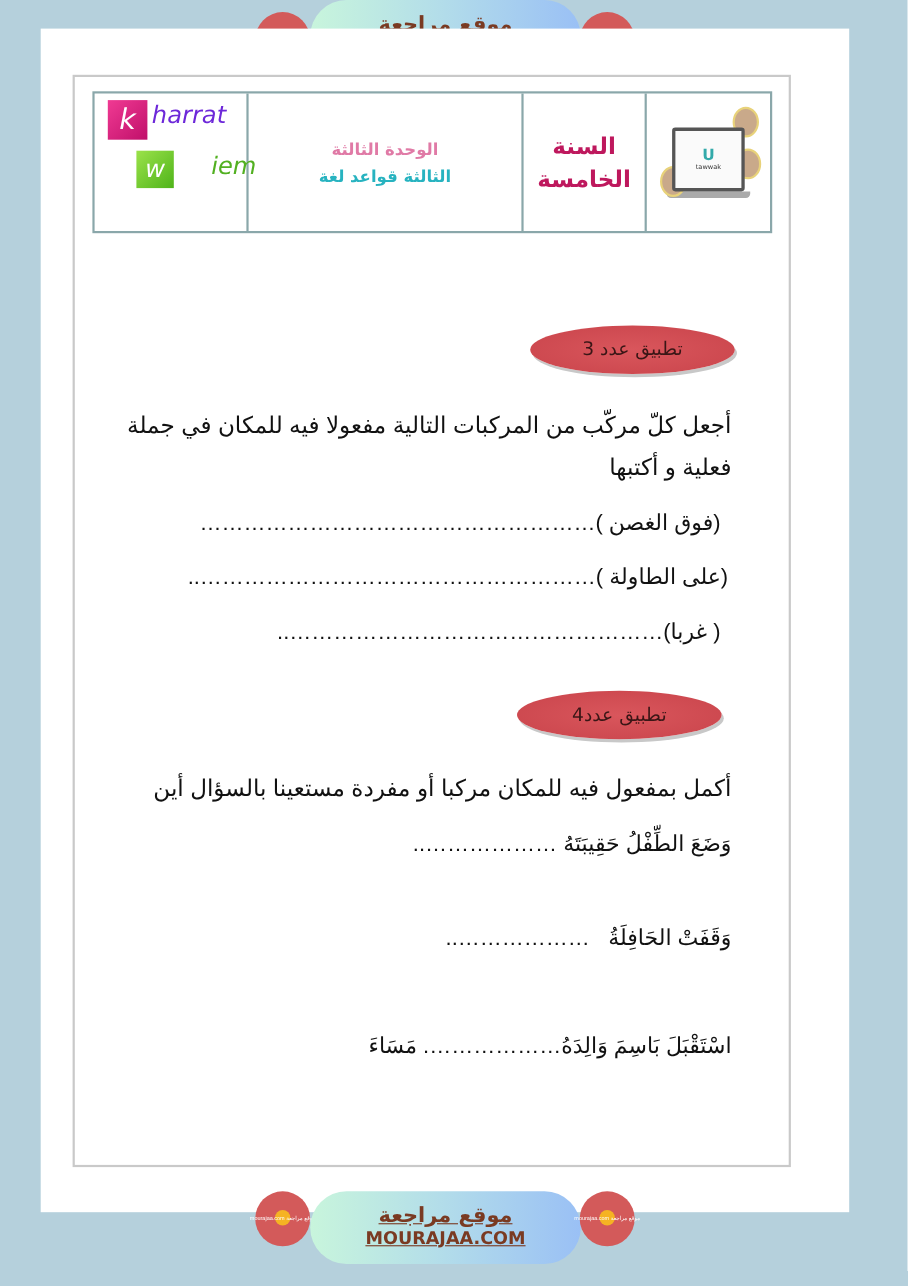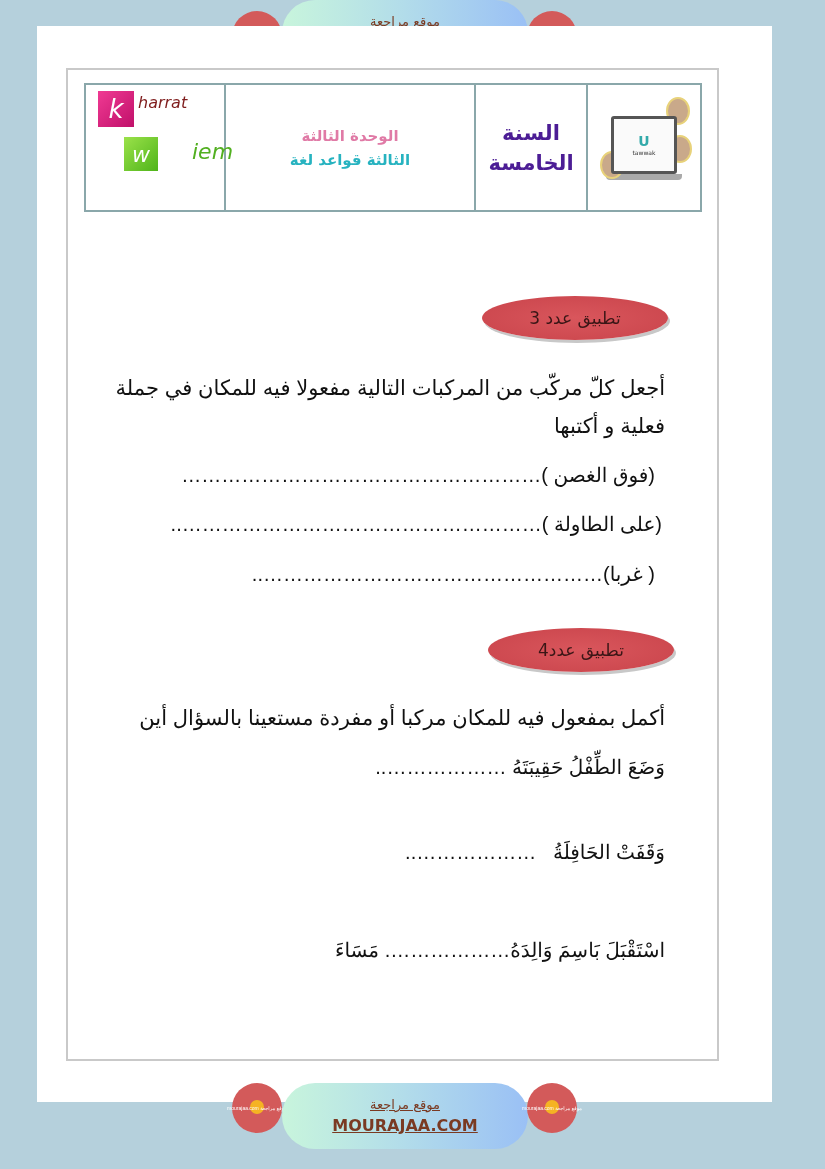--- a/index.html
+++ b/index.html
@@ -10,43 +10,43 @@
   }
   .paper { position:absolute; left:37px; top:26px; width:735px; height:1076px; background:#ffffff; }
   .frame { position:absolute; left:66px; top:68px; width:653px; height:993px; border:2px solid #c9c9c9; box-sizing:border-box; background:#fff; }
 
   
   .banner { position:absolute; left:282px; width:246px; height:66px; border-radius:33px;
     background:linear-gradient(90deg,#c8f5dc 0%,#b2dcea 50%,#9ac0f5 100%);
     display:flex; flex-direction:column; align-items:center; justify-content:center; }
   .banner.top { top:0px; }
   .banner.bottom { top:1083px; }
-  .banner .ar { font-family:"DejaVu Sans", sans-serif; font-size:13px; font-weight:normal; color:#7a3a22; text-decoration:underline; direction:rtl; line-height:20px; }
+  .banner .ar { font-family:"DejaVu Sans", sans-serif; font-size:19px; font-weight:bold; color:#7a3a22; text-decoration:underline; direction:rtl; line-height:20px; }
   .banner .en { font-family:"DejaVu Sans", sans-serif; font-size:16px; font-weight:bold; color:#7a3a22; text-decoration:underline; line-height:22px;text-align:right; }
   .badge { position:absolute; width:50px; height:50px; border-radius:50%; background:#d35a5a;
     display:flex; flex-direction:column; align-items:center; justify-content:center; }
   .badge .dot { width:14px; height:14px; border-radius:50%; background:#f5b323; margin-bottom:3px; }
   .badge .txt { font-size:5px; color:#fff; line-height:6px; }
 
   
   .hdr { position:absolute; left:84px; top:83px; width:618px; height:129px; border:2px solid #8aa7aa; box-sizing:border-box; display:flex; }
   .hdr .cell { border-left:2px solid #8aa7aa; box-sizing:border-box; height:100%; display:flex; flex-direction:column; align-items:center; justify-content:center; }
   .hdr .cell:first-child { border-left:none; }
   .c-logo { width:138px; position:relative; }
   .c-title { width:250px; }
   .c-year { width:112px; }
   .c-img { flex:1; }
   .logo-k { position:absolute; left:12px; top:6px; width:36px; height:36px; background:linear-gradient(135deg,#f03a93,#c0106a); color:#fff; font-size:26px; font-style:italic; display:flex; align-items:center; justify-content:center; }
-  .logo-harrat { position:absolute; left:52px; top:8px; font-size:16px; font-style:italic; color:#7f1d1d;text-align:right; }
+  .logo-harrat { position:absolute; left:52px; top:8px; font-size:22px; font-style:italic; color:#6d28d9;text-align:right; }
   .logo-w { position:absolute; left:38px; top:52px; width:34px; height:34px; background:linear-gradient(135deg,#9be24a,#4fb41a); color:#fff; font-size:22px; font-style:italic; display:flex; align-items:center; justify-content:center; }
   .logo-iem { position:absolute; left:76px; top:54px; font-size:22px; font-style:italic; color:#52b021;margin-left:30px; }
   .t1 { color:#e07aa6; font-size:15px; font-weight:bold; direction:rtl; line-height:24px; }
   .t2 { color:#27b3c0; font-size:15px; font-weight:bold; direction:rtl; line-height:24px; }
   .t3 { color:#333; font-size:19px; font-weight:bold; direction:rtl; line-height:30px; }
-  .yr { color:#4c1d95; font-size:21px; font-weight:bold; direction:rtl; line-height:30px; text-align:center; }
+  .yr { color:#be185d; font-size:21px; font-weight:bold; direction:rtl; line-height:30px; text-align:center; }
   .laptop { width:60px; height:52px; border:3px solid #555; border-radius:3px; background:#fafafa; display:flex; flex-direction:column; align-items:center; justify-content:center; position:relative; }
   .laptop .u { color:#3aa; font-size:14px; font-weight:bold; }
   .laptop .lbl { font-size:6px; color:#333; }
   .lap-base { width:76px; height:6px; background:#aaa; border-radius:0 0 4px 4px; }
   .avatar { position:absolute; width:20px; height:24px; border-radius:50%; background:#c9a98a; border:2px solid #e8d27a; }
 
   
   .pill { position:absolute; width:186px; height:44px; border-radius:50%;
     background:radial-gradient(ellipse at center,#d9565c 0%,#c9444b 100%);
     box-shadow:2px 3px 0 #c8c8c8; display:flex; align-items:center; justify-content:center; }
@@ -112,21 +112,21 @@
 <div class="txt line" style="right:170px;top:463px;">
   <span>(فوق الغصن )</span><span class="dots">………………………………………………</span>
 </div>
 <div class="txt line" style="right:163px;top:512px;">
   <span>(على الطاولة )</span><span class="dots">………………………………………………..</span>
 </div>
 <div class="txt line" style="right:170px;top:562px;">
   <span>( غربا)</span><span class="dots">……………………………………………..</span>
 </div>
 
-<div class="pill" style="left:488px;top:628px;">
+<div class="pill" style="left:470px;top:628px;">
   <span>تطبيق عدد4</span>
 </div>
 <div class="txt instr" style="right:160px;top:700px;">أكمل بمفعول فيه للمكان  مركبا أو مفردة مستعينا بالسؤال أين</div>
 
 <div class="txt line" style="right:160px;top:755px;">
   <span>وَضَعَ الطِّفْلُ حَقِيبَتَهُ</span> <span class="dots">………………..</span>
 </div>
 <div class="txt line" style="right:160px;top:840px;">
   <span>وَقَفَتْ الحَافِلَةُ</span>&nbsp;&nbsp;&nbsp;<span class="dots">………………..</span>
 </div>

